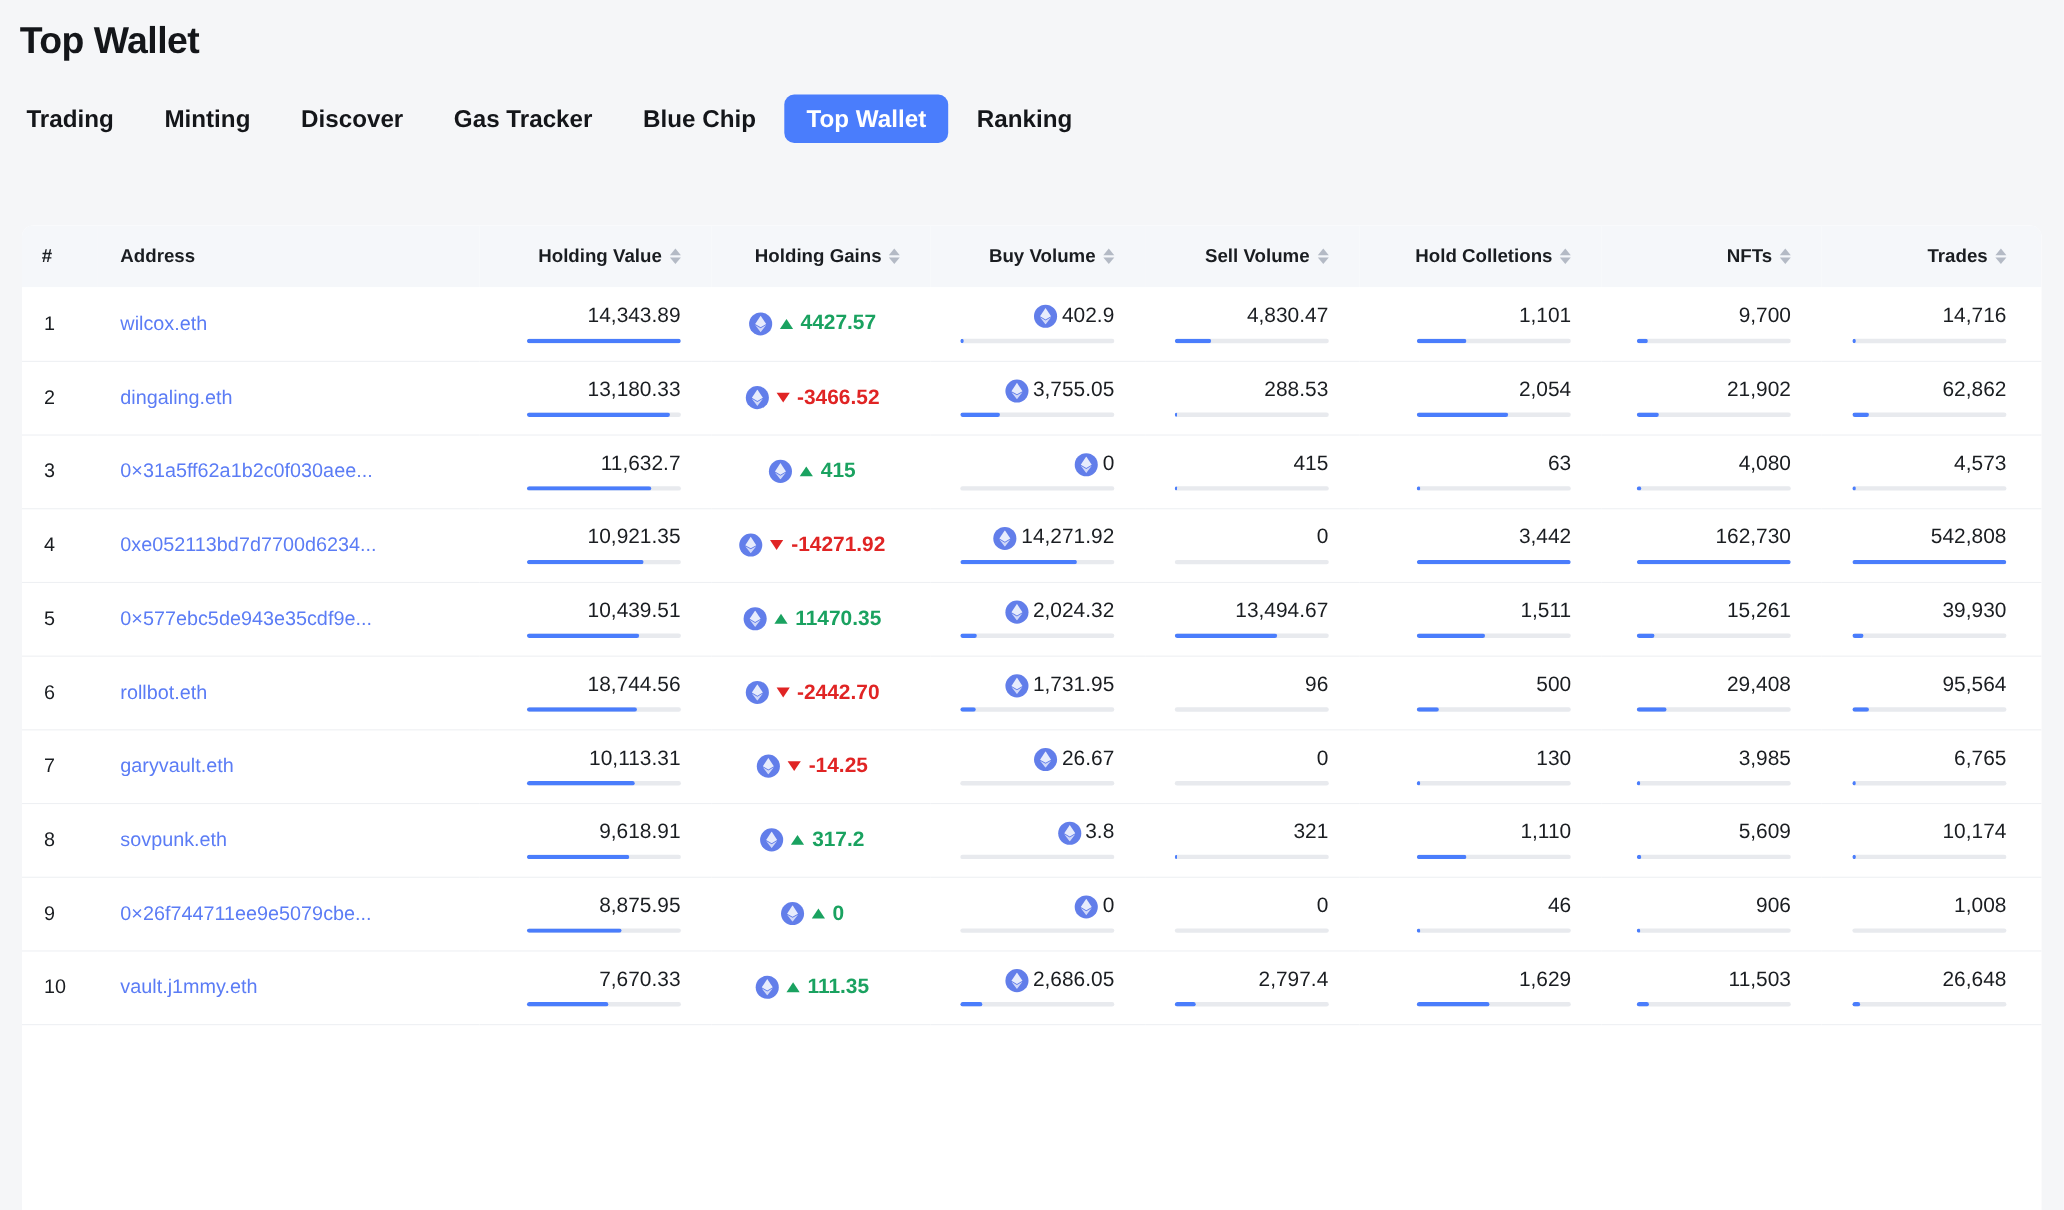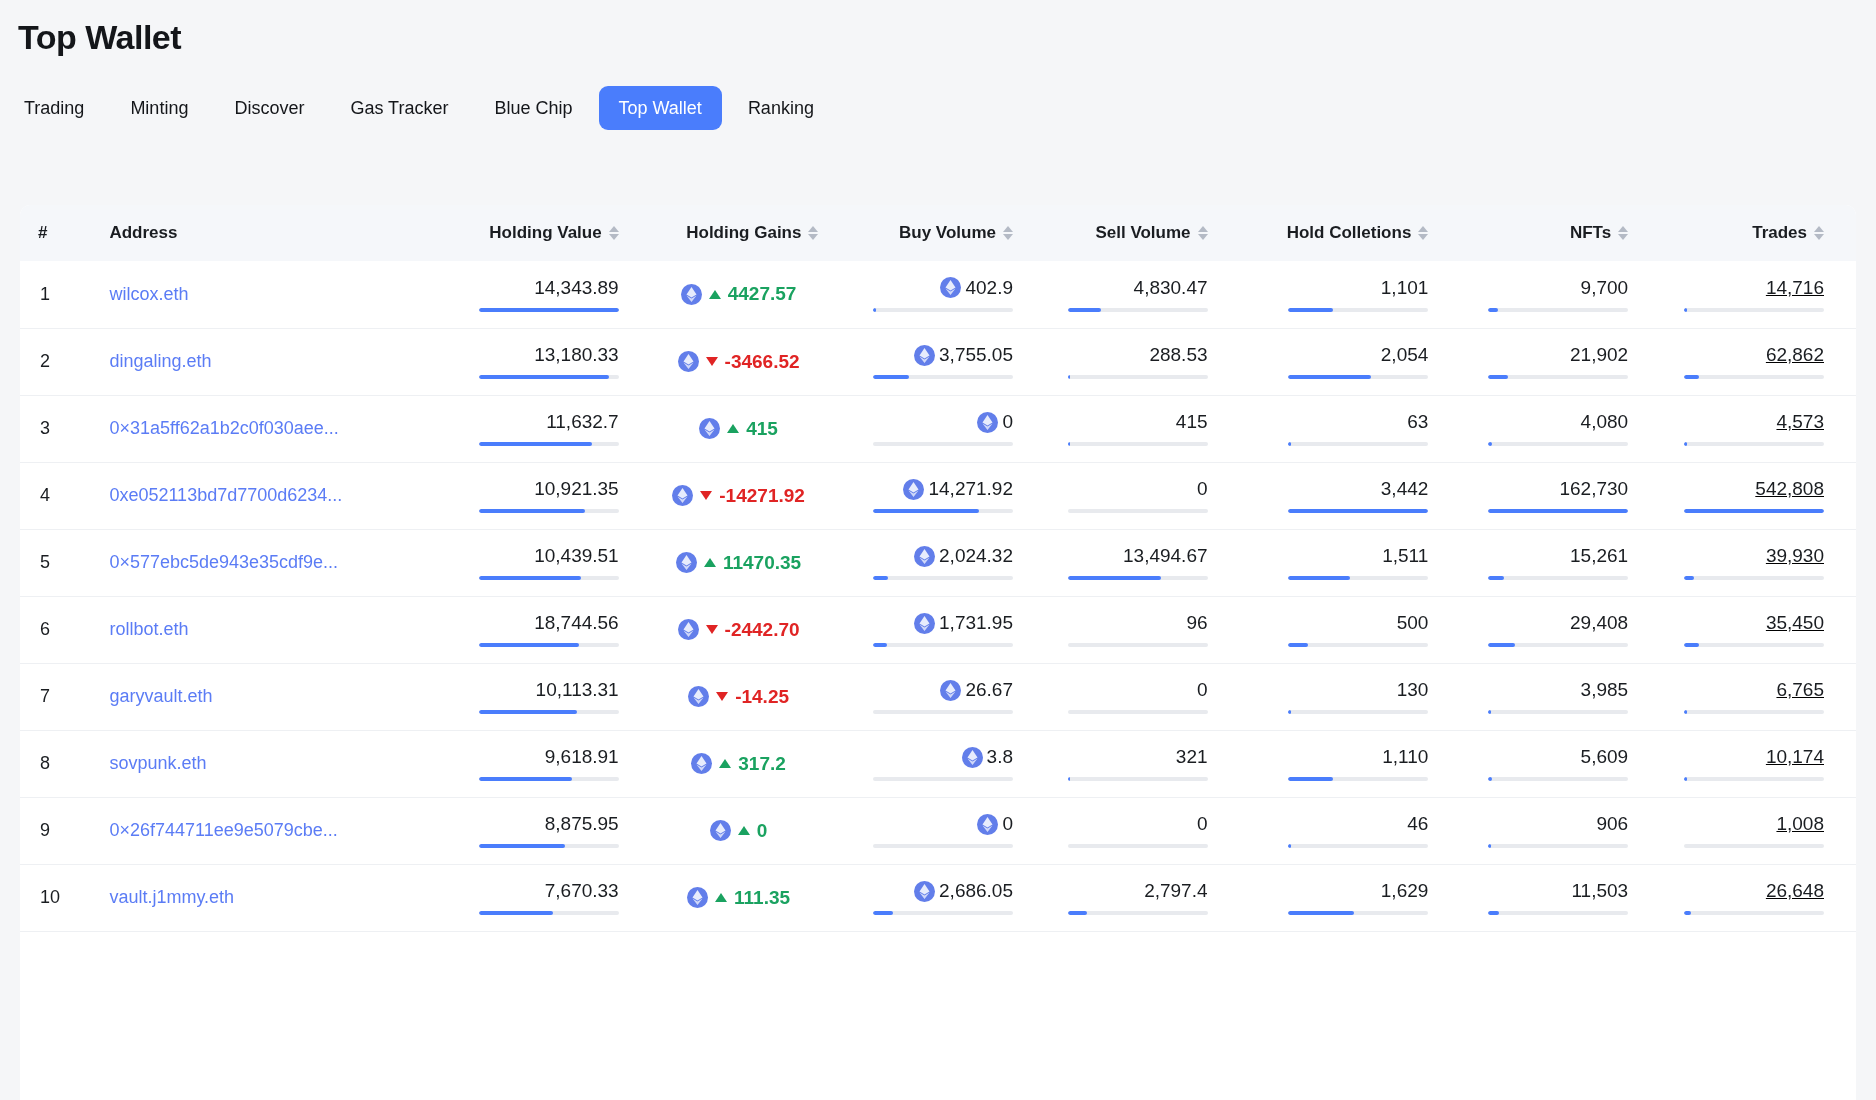--- a/index.html
+++ b/index.html
@@ -30,22 +30,22 @@
 
   
   .tabs {
     display: flex;
     align-items: center;
     gap: 6px;
     margin-top: 26px;
     padding-left: 4px;
   }
   .tab {
-    font-size: 18px;
-    font-weight: normal;
+    font-size: 22px;
+    font-weight: bold;
     color: #14161a;
     padding: 11px 20px;
     border-radius: 9px;
     white-space: nowrap;
     cursor: pointer;
     line-height: 22px;
   }
   .tab.active { background: #4a7dfc; color: #ffffff; }
 
   
@@ -106,21 +106,21 @@
     padding-left: 20px;
     cursor: pointer;
     white-space: nowrap;
     overflow: hidden;
     text-overflow: ellipsis;
     display: block;
     max-width: 300px;
   }
 
   .metric { padding-right: 28px; }
-  .metric.last { padding-right: 32px; text-decoration: underline; }
+  .metric.last { padding-right: 32px; }
   .metric-val {
     display: flex;
     align-items: center;
     justify-content: flex-end;
     gap: 4px;
     font-size: 19px;
     color: #1a1d21;
     line-height: 22px;
     white-space: nowrap;
   }
@@ -674,21 +674,21 @@
             <td class="metric">
               <div class="metric-val">
                 <span>29,408</span>
               </div>
               <div class="bar-track">
                 <div class="bar-fill" style="width:19%"></div>
               </div>
             </td>
             <td class="metric last">
               <div class="metric-val">
-                <span>35,450</span>
+                <span>95,564</span>
               </div>
               <div class="bar-track">
                 <div class="bar-fill" style="width:11%"></div>
               </div>
             </td>
           </tr>
           <tr>
             <td class="rank">7</td>
             <td>
               <a class="addr">garyvault.eth</a>

